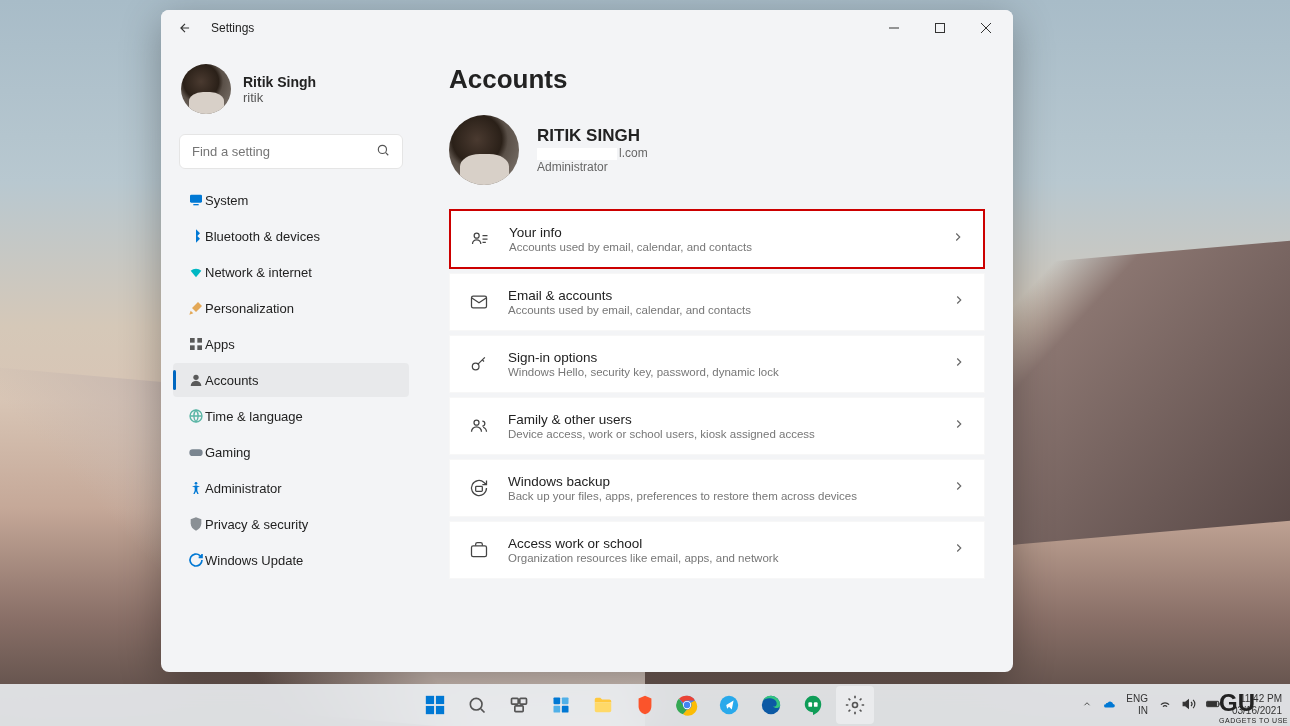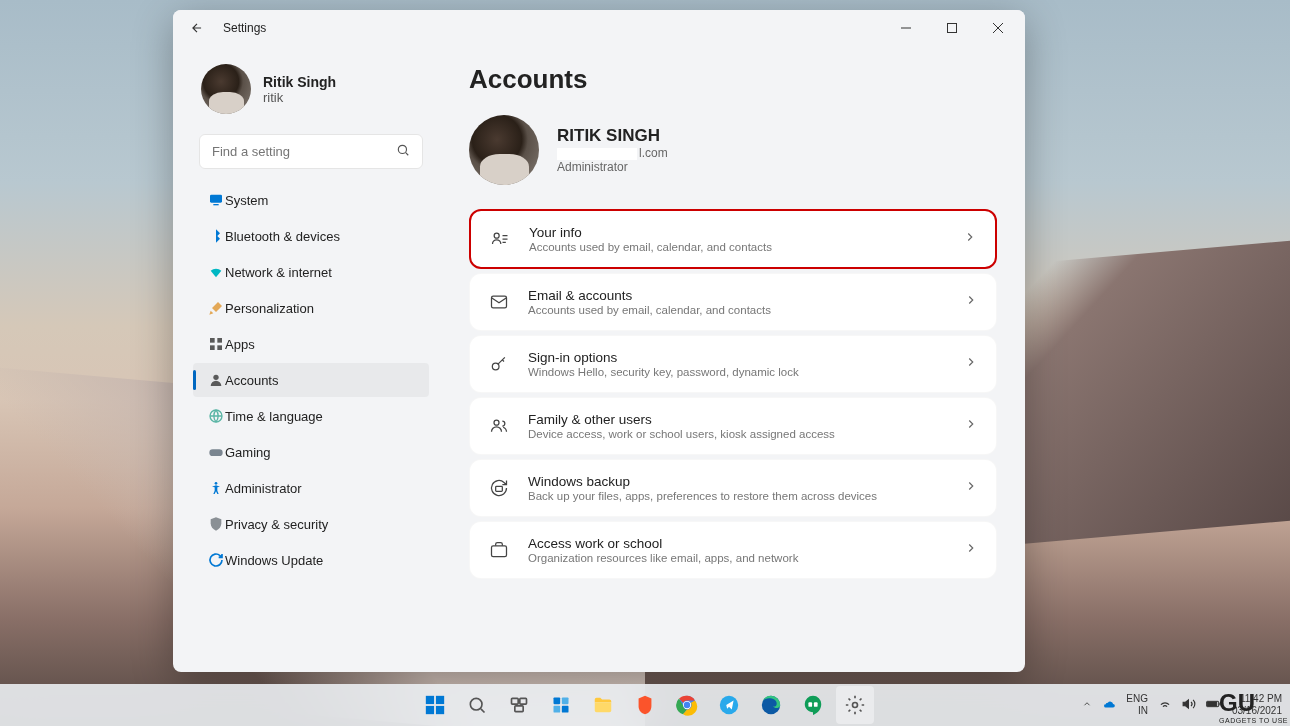--- a/index.html
+++ b/index.html
@@ -32,21 +32,21 @@
       bottom: 10px;
       left: 0;
       width: 50%;
       height: 320px;
       background: linear-gradient(45deg, transparent 30%, #c8b8b0 50%, #d2c5bd 100%);
       transform: skewY(5deg);
     }
     .window {
       position: absolute;
       top: 10px;
-      left: 173px;
+      left: 161px;
       width: 852px;
       height: 662px;
       background: #f3f4f6;
       border-radius: 8px;
       box-shadow: 0 10px 40px rgba(0,0,0,0.3);
       display: flex;
       flex-direction: column;
       overflow: hidden;
     }
     .titlebar {
@@ -54,21 +54,21 @@
       display: flex;
       align-items: center;
       padding: 0 4px 0 16px;
       background: #f3f4f6;
     }
     .titlebar-left { display: flex; align-items: center; gap: 18px; flex: 1; }
     .back-btn { width: 16px; height: 16px; display: flex; align-items: center; justify-content: center; color: #333; cursor: pointer; }
     .title { font-size: 12px; color: #222; }
     .win-controls { display: flex; gap: 0; }
     .win-btn { width: 46px; height: 32px; display: flex; align-items: center; justify-content: center; color: #333; cursor: pointer; }
-    .window-body { flex: 1; display: flex; overflow: hidden; padding-left: 8px; }
+    .window-body { flex: 1; display: flex; overflow: hidden; }
     .sidebar { width: 260px; padding: 8px 12px; display: flex; flex-direction: column; }
     .user-block { display: flex; align-items: center; gap: 12px; padding: 10px 8px 16px; }
     .avatar-sm {
       width: 50px; height: 50px; border-radius: 50%;
       background: radial-gradient(circle at 40% 35%, #4a3a30 0%, #2a2018 40%, #5a5048 50%, #888078 100%);
       position: relative; overflow: hidden;
     }
     .avatar-sm::after { content:''; position:absolute; bottom:0; left:15%; width:70%; height:45%; background:#d8d0c8; border-radius:40% 40% 0 0; }
     .user-name { font-size: 14px; font-weight: 600; color: #222; }
     .user-sub { font-size: 13px; color: #555; }
@@ -97,21 +97,21 @@
       width: 70px; height: 70px; border-radius: 50%;
       background: radial-gradient(circle at 40% 35%, #4a3a30 0%, #2a2018 40%, #5a5048 50%, #888078 100%);
       position: relative; overflow: hidden;
     }
     .avatar-lg::after { content:''; position:absolute; bottom:0; left:15%; width:70%; height:45%; background:#d8d0c8; border-radius:40% 40% 0 0; }
     .profile-name { font-size: 17px; font-weight: 600; color: #222; }
     .profile-email { font-size: 12px; color: #666; }
     .profile-role { font-size: 12px; color: #666; }
     .cards { display: flex; flex-direction: column; gap: 4px; }
     .card {
-      background: white; border-radius: 12px; padding: 14px 18px;
+      background: white; border-radius: 0; padding: 14px 18px;
       display: flex; align-items: center; gap: 18px; cursor: pointer;
       border: 1px solid rgba(0,0,0,0.03);
     }
     .card.highlighted { border: 2.5px solid #cc0000; }
     .card-icon { width: 22px; height: 22px; display: flex; align-items: center; justify-content: center; color: #444; }
     .card-body { flex: 1; }
     .card-title { font-size: 13.5px; color: #222; }
     .card-sub { font-size: 11.5px; color: #777; margin-top: 1px; }
     .chevron { color: #666; }
     .taskbar {

